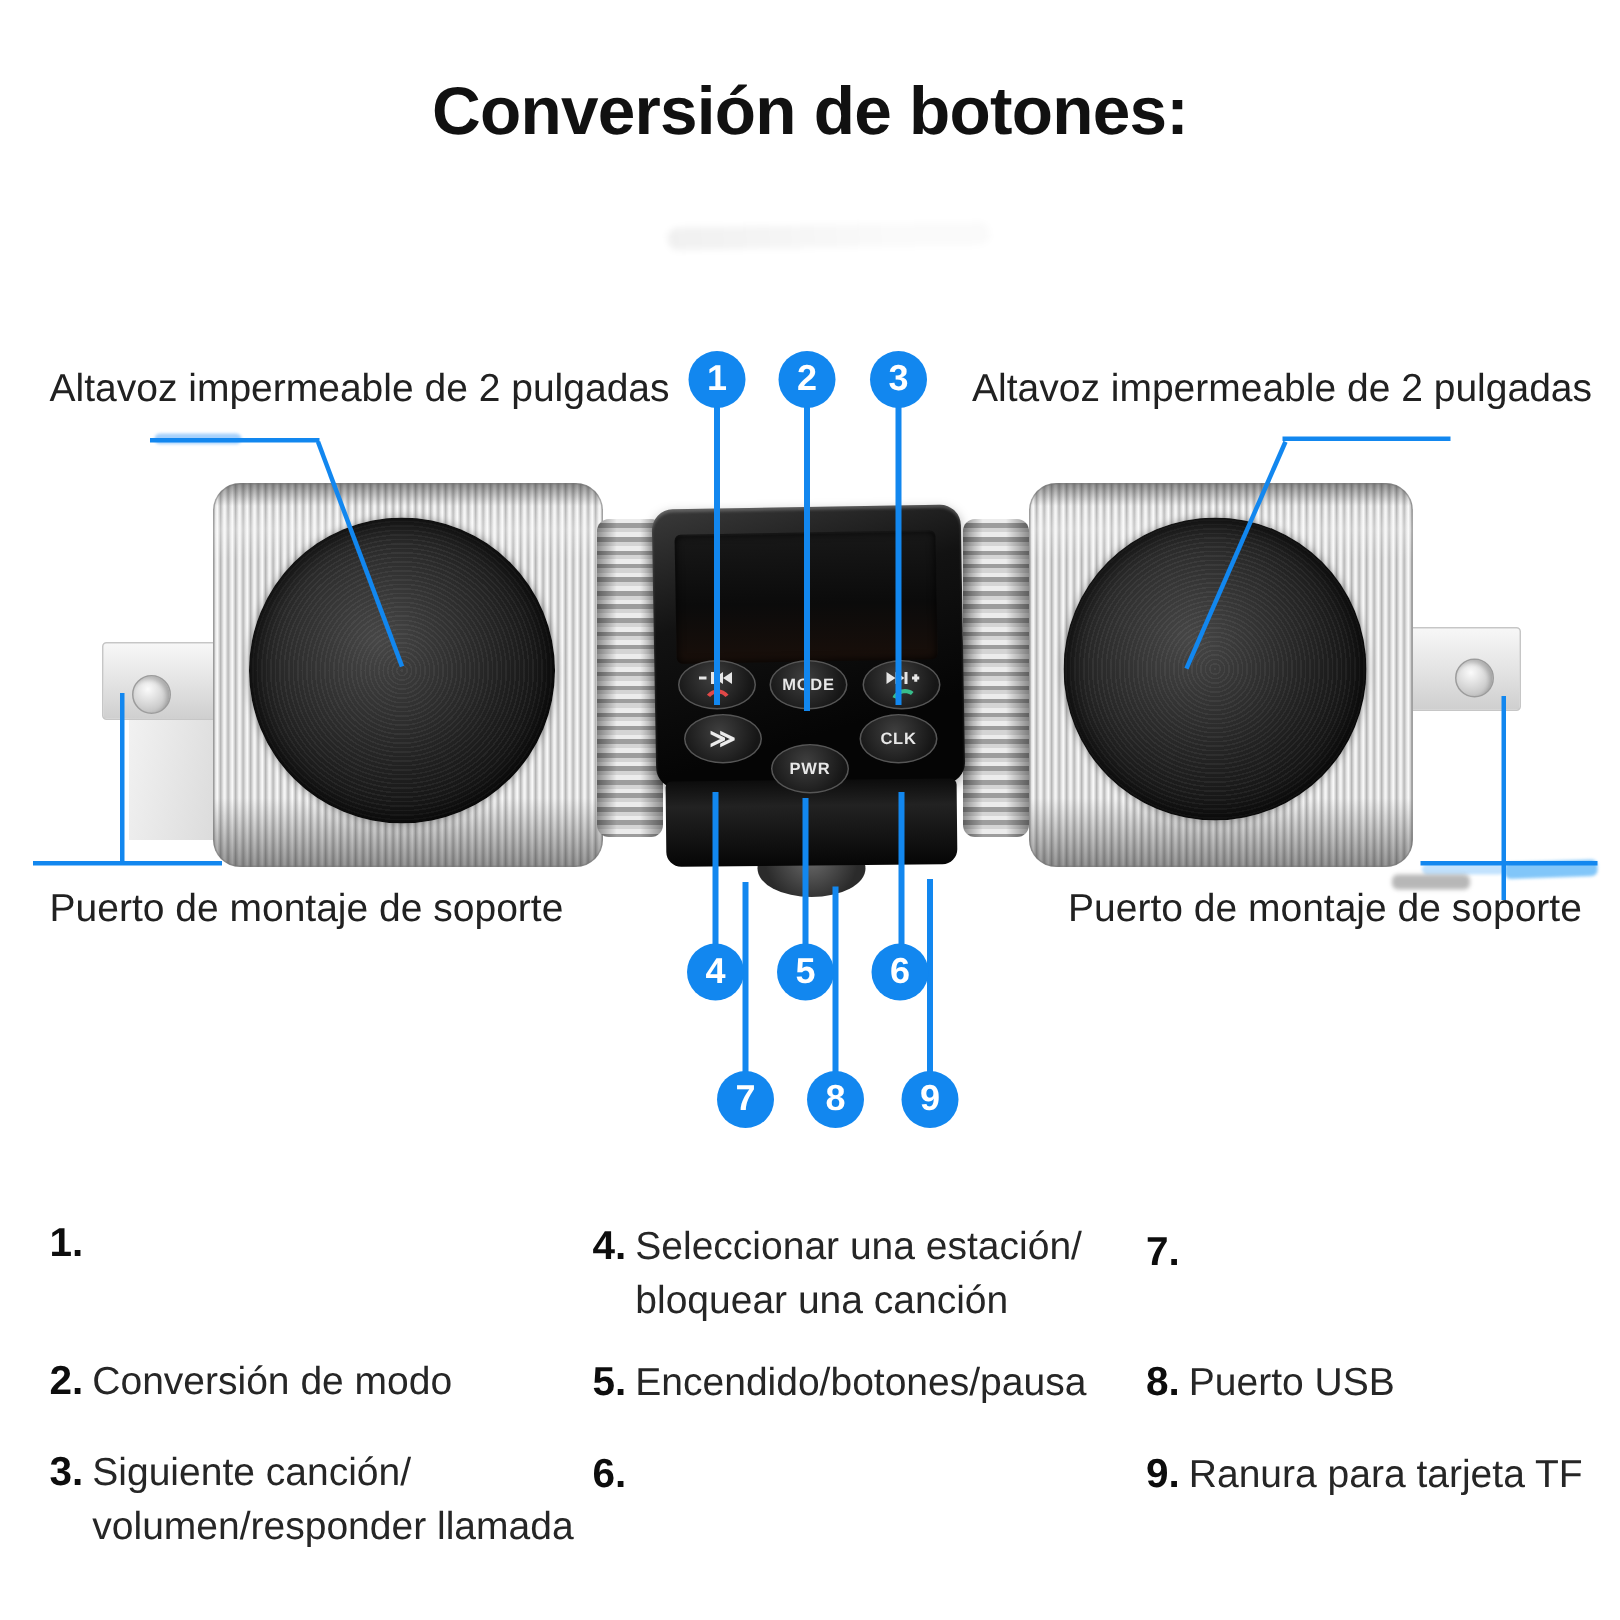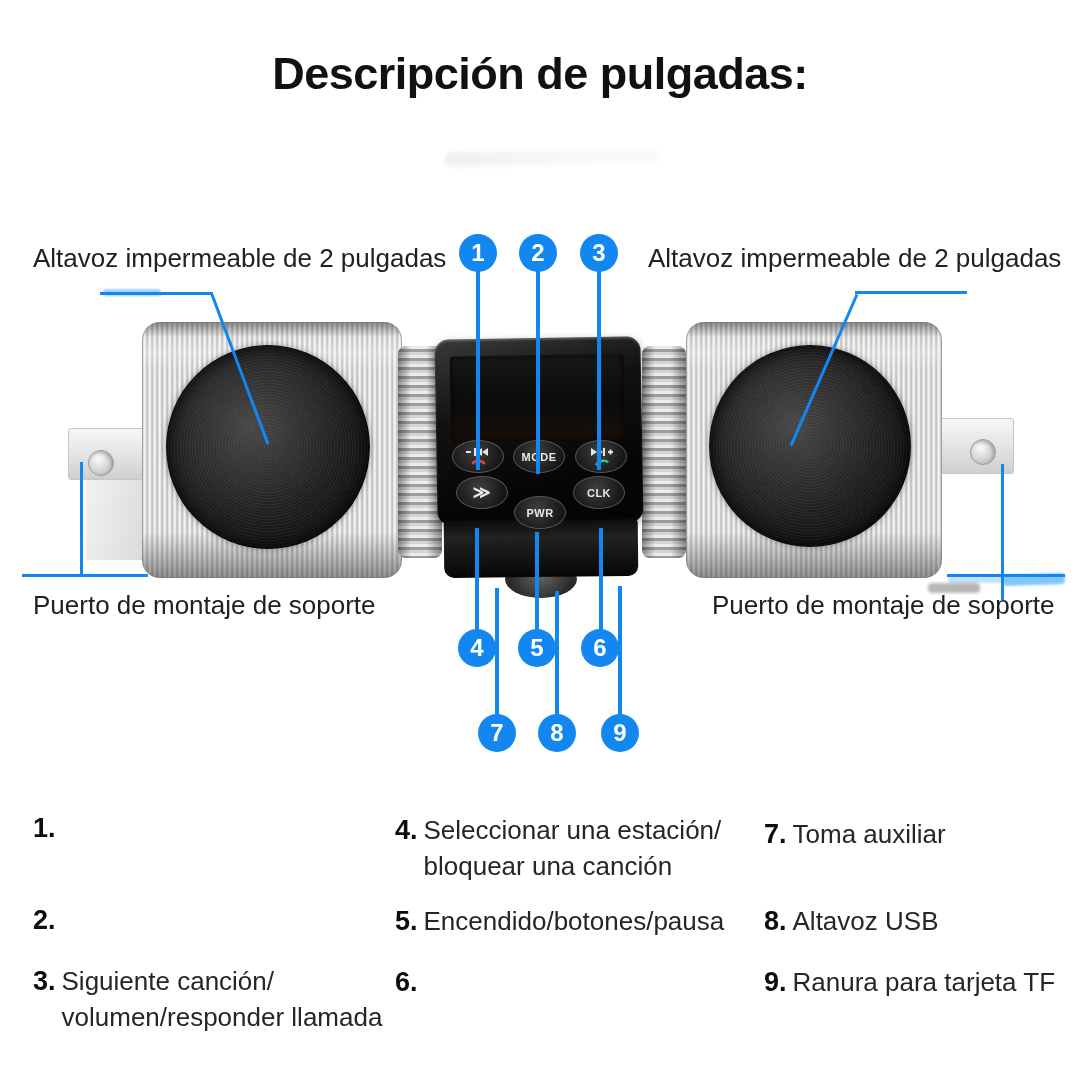--- a/index.html
+++ b/index.html
@@ -58,21 +58,21 @@
   .diag{position:absolute;height:3px;background:#1287ef;transform-origin:0 50%;z-index:6;}
   .marker{position:absolute;z-index:5;border-radius:4px;}
   .co{position:absolute;width:38px;height:38px;border-radius:50%;background:#1287ef;z-index:7;
       color:#fff;font-size:24px;font-weight:700;display:flex;align-items:center;justify-content:center;}
 </style>
 </head>
 <body>
 
 <div class="canvas">
 
-  <div class="title">Descripción de pulgadas:</div>
+  <div class="title">Conversión de botones:</div>
   <div class="watermark"></div>
 
   <div class="lbl" style="left:33px;top:243px">Altavoz impermeable de 2 pulgadas</div>
   <div class="lbl" style="left:648px;top:243px">Altavoz impermeable de 2 pulgadas</div>
   <div class="lbl" style="left:33px;top:590px">Puerto de montaje de soporte</div>
   <div class="lbl" style="left:712px;top:590px">Puerto de montaje de soporte</div>
 
   <div class="bracket-arm" style="left:86px;top:470px;width:58px;height:90px"></div>
   <div class="bracket" style="left:68px;top:428px;width:76px;height:50px"></div>
   <div class="screw" style="left:88px;top:450px"></div>
@@ -165,44 +165,44 @@
   <div class="co" style="left:581px;top:629px">6</div>
   <div class="co" style="left:478px;top:714px">7</div>
   <div class="co" style="left:538px;top:714px">8</div>
   <div class="co" style="left:601px;top:714px">9</div>
 
   <div class="legend-item" style="left:33px;top:810px">
     <span class="num">1.</span>
   </div>
   <div class="legend-item" style="left:33px;top:902px">
     <span class="num">2.</span>
+    <span class="txt">Conversión de modo</span>
   </div>
   <div class="legend-item" style="left:33px;top:963px">
     <span class="num">3.</span>
     <span class="txt">Siguiente canción/
 volumen/responder llamada</span>
   </div>
   <div class="legend-item" style="left:395px;top:812px">
     <span class="num">4.</span>
     <span class="txt">Seleccionar una estación/
 bloquear una canción</span>
   </div>
   <div class="legend-item" style="left:395px;top:903px">
     <span class="num">5.</span>
     <span class="txt">Encendido/botones/pausa</span>
   </div>
   <div class="legend-item" style="left:395px;top:964px">
     <span class="num">6.</span>
   </div>
   <div class="legend-item" style="left:764px;top:816px">
     <span class="num">7.</span>
-    <span class="txt">Toma auxiliar</span>
   </div>
   <div class="legend-item" style="left:764px;top:903px">
     <span class="num">8.</span>
-    <span class="txt">Altavoz USB</span>
+    <span class="txt">Puerto USB</span>
   </div>
   <div class="legend-item" style="left:764px;top:964px">
     <span class="num">9.</span>
     <span class="txt">Ranura para tarjeta TF</span>
   </div>
 
 </div>
 
 </body></html>

